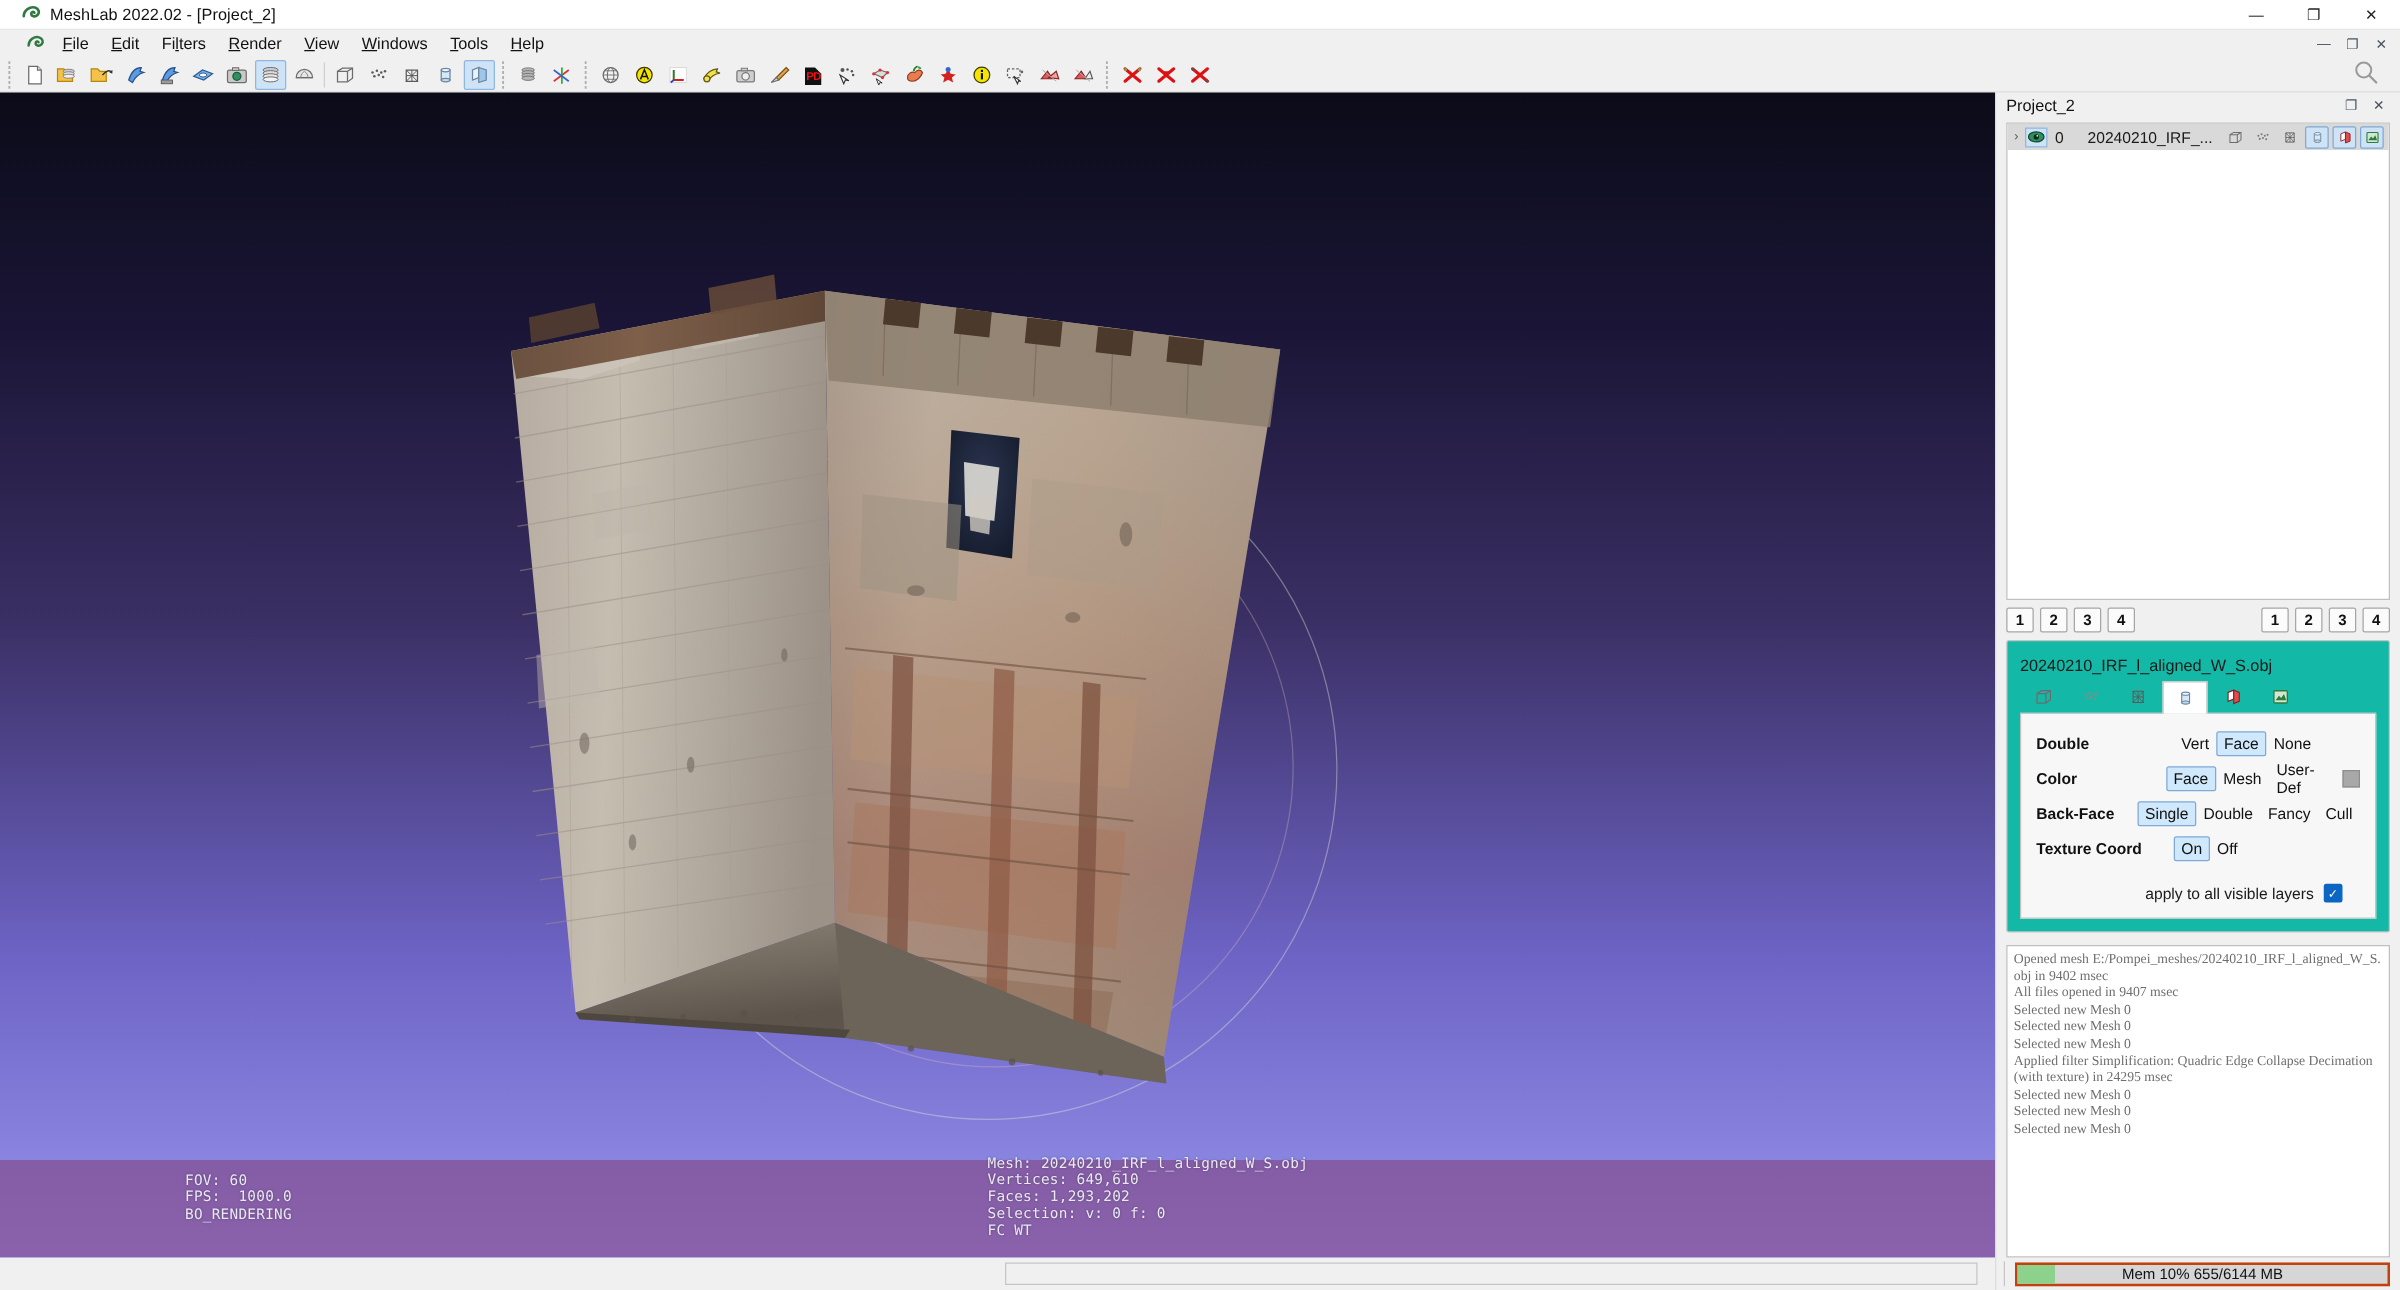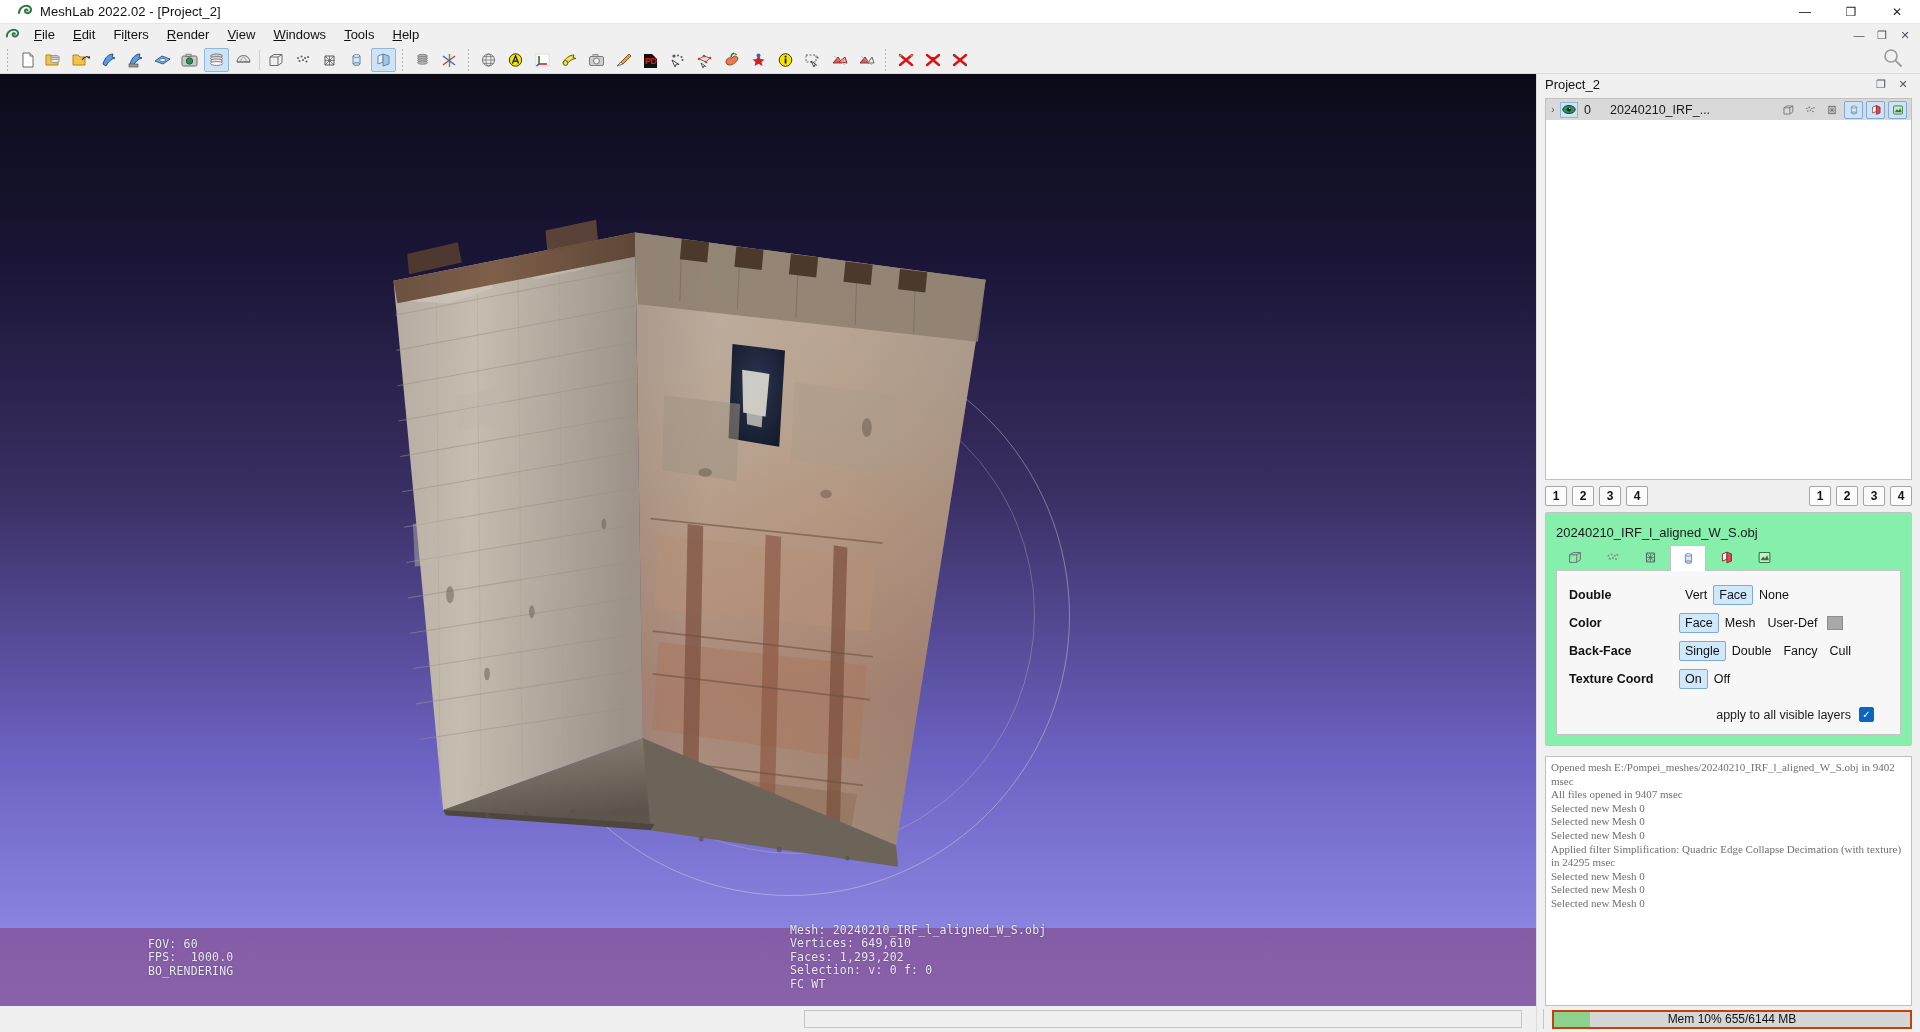--- a/index.html
+++ b/index.html
@@ -22,21 +22,21 @@
   .titlebar .title { font-size:13px; color:#111; letter-spacing:.1px; }
   .titlebar .winbtns { margin-left:auto; display:flex; height:24px; }
   .titlebar .winbtn {
     width:46px; height:24px; display:flex; align-items:center; justify-content:center;
     color:#222; font-size:12px;
   }
 
   
   .menubar {
     height:22px; background:#f0f0f0; display:flex; align-items:center;
-    padding-left:5px; flex:none; position:relative;
+    padding-left:21px; flex:none; position:relative;
   }
   .menubar .mdi-icon { width:15px; height:15px; margin-right:5px; flex:none;}
   .menubar .mi {
     padding:2px 9px 3px 9px; font-size:13px; color:#111; cursor:default; line-height:15px;
   }
   .menubar .mi u { text-decoration: underline; }
   .menubar .mdi-win-btns { margin-left:auto; display:flex; align-items:center; padding-right:4px; gap:1px;}
   .menubar .mdi-win-btn {
     width:22px; height:18px; display:flex; align-items:center; justify-content:center;
     color:#4a5360; font-size:11px; border:1px solid transparent;
@@ -89,21 +89,21 @@
   }
   
   .mesh { position:absolute; left:0; top:0; width:100%; height:100%; }
 
   .statusbar-row { height:26px; background:#f0f0f0; display:flex; align-items:center; padding:0 4px; flex:none; }
   .status-field {
     flex:1; height:18px; background:#f0f0f0; border:1px solid #c6c6c6; margin-left:800px; margin-right:10px;
   }
 
   
-  .dock { width:384px; flex:none; display:flex; flex-direction:column; background:#f0f0f0; border-left:1px solid #dcdcdc; }
+  .dock { width:324px; flex:none; display:flex; flex-direction:column; background:#f0f0f0; border-left:1px solid #dcdcdc; }
   .dock-title {
     height:20px; display:flex; align-items:center; padding:0 4px 0 8px; font-size:13px; color:#111;
     background:#f0f0f0; flex:none;
   }
   .dock-title .t { }
   .dock-title .btns { margin-left:auto; display:flex; gap:8px; padding-right:6px; color:#4a5360; }
   .dock-title .dbtn { width:14px; height:14px; display:flex; align-items:center; justify-content:center; font-size:11px;}
 
   .layer-list {
     margin:4px 8px 0 8px; background:#fff; border:1px solid #c0c0c0; flex:none;
@@ -724,21 +724,21 @@
         <div class="numbtn">4</div>
         <div class="right-group">
           <div class="numbtn">1</div>
           <div class="numbtn">2</div>
           <div class="numbtn">3</div>
           <div class="numbtn">4</div>
         </div>
       </div>
 
       <div class="render-group" style="padding:0;background:transparent;border:none;">
-        <div style="border:1px solid #c4c4c4;border-radius:2px;background:#86efac;padding:12px 10px 10px 10px;position:relative;">
+        <div style="border:1px solid #c4c4c4;border-radius:2px;background:#14b8a6;padding:12px 10px 10px 10px;position:relative;">
           <span class="gtitle">20240210_IRF_l_aligned_W_S.obj</span>
 
           <div class="rtabs">
             <div class="rtab">
               <svg width="17" height="17" viewBox="0 0 19 18">
                   <path d="M4 6l4-2.5 8 0v8l-4 3H4z" fill="none" stroke="#6c6c6c" stroke-width="1.1"></path>
                   <path d="M4 6h8v8M12 6l4-2.5" fill="none" stroke="#6c6c6c" stroke-width="1.1"></path>
                 </svg>
             </div>
             <div class="rtab">

